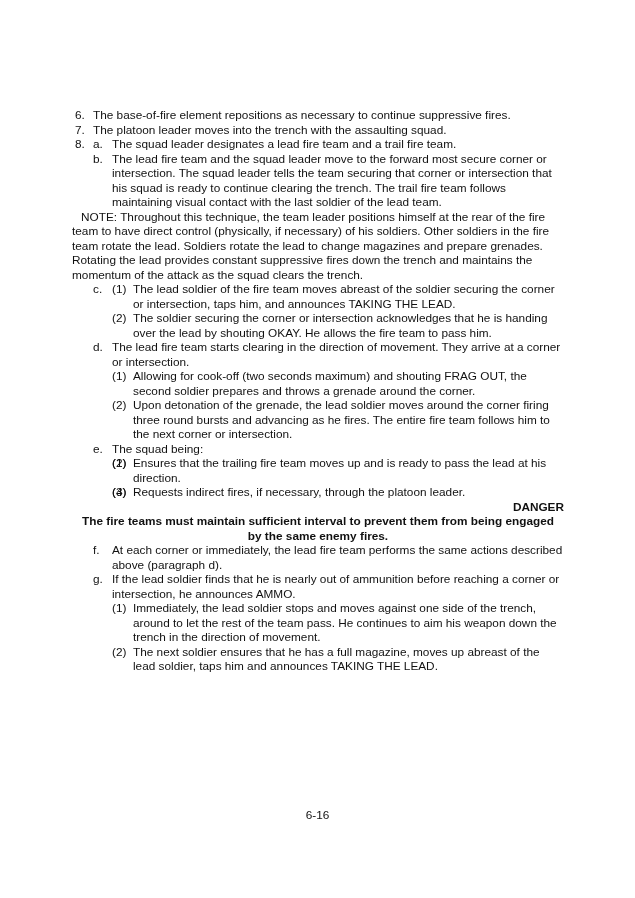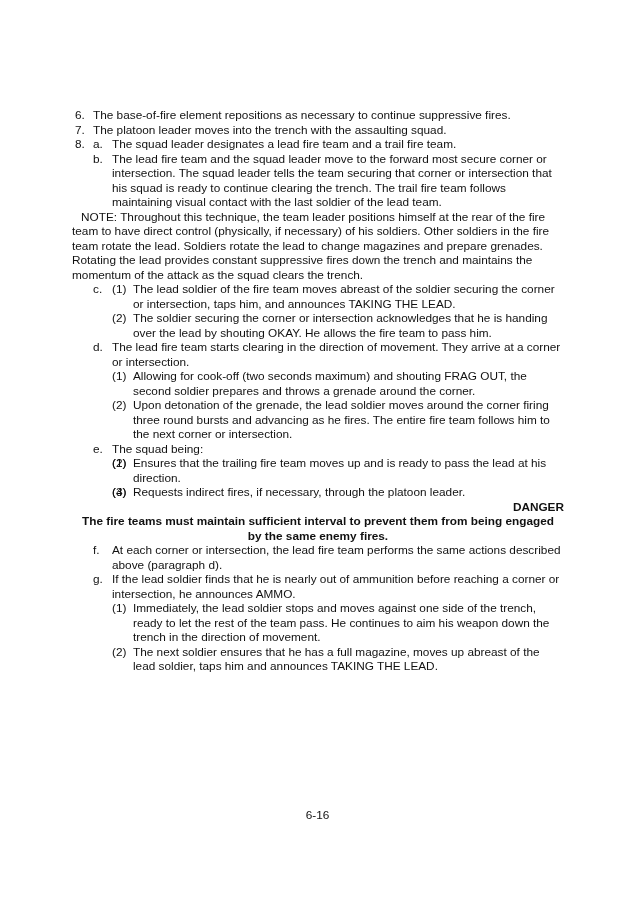--- a/index.html
+++ b/index.html
@@ -72,19 +72,19 @@
       <div class="item alpha"><span class="marker">d.</span><span>The lead fire team starts clearing in the direction of movement.  They arrive at a corner or intersection.</span></div>
       <div class="item paren"><span class="marker">(1)</span><span>Allowing for cook-off (two seconds maximum) and shouting FRAG OUT, the second soldier prepares and throws a grenade around the corner.</span></div>
       <div class="item paren"><span class="marker">(2)</span><span>Upon detonation of the grenade, the lead soldier moves around the corner firing three round bursts and advancing as he fires. The entire fire team follows him to the next corner or intersection.</span></div>
       <div class="item alpha"><span class="marker">e.</span><span>The squad being:</span></div>
       <div class="item paren"><span class="marker">(1)</span></div>
       <div class="item paren"><span class="marker">(2)</span><span>Ensures that the trailing fire team moves up and is ready to pass the lead at his direction.</span></div>
       <div class="item paren"><span class="marker">(3)</span></div>
       <div class="item paren"><span class="marker">(4)</span><span>Requests indirect fires, if necessary, through the platoon leader.</span></div>
       <div class="item danger-title"><span>DANGER</span></div>
       <div class="item danger-body"><span>The fire teams must maintain sufficient interval to prevent them from being engaged by the same enemy fires.</span></div>
-      <div class="item alpha"><span class="marker">f.</span><span>At each corner or intersection, the lead fire team performs the same actions described above (paragraph d).</span></div>
+      <div class="item alpha"><span class="marker">f.</span><span>At each corner or immediately, the lead fire team performs the same actions described above (paragraph d).</span></div>
       <div class="item alpha"><span class="marker">g.</span><span>If the lead soldier finds that he is nearly out of ammunition before reaching a corner or intersection, he announces AMMO.</span></div>
-      <div class="item paren"><span class="marker">(1)</span><span>Immediately, the lead soldier stops and moves against one side of the trench, ready to let the rest of the team pass. He continues to aim his weapon down the trench in the direction of movement.</span></div>
+      <div class="item paren"><span class="marker">(1)</span><span>Immediately, the lead soldier stops and moves against one side of the trench, around to let the rest of the team pass. He continues to aim his weapon down the trench in the direction of movement.</span></div>
       <div class="item paren"><span class="marker">(2)</span><span>The next soldier ensures that he has a full magazine, moves up abreast of the lead soldier, taps him and announces TAKING THE LEAD.</span></div>
     </div>
   <div class="footer">6-16</div>
 </div>
 
 </body></html>

